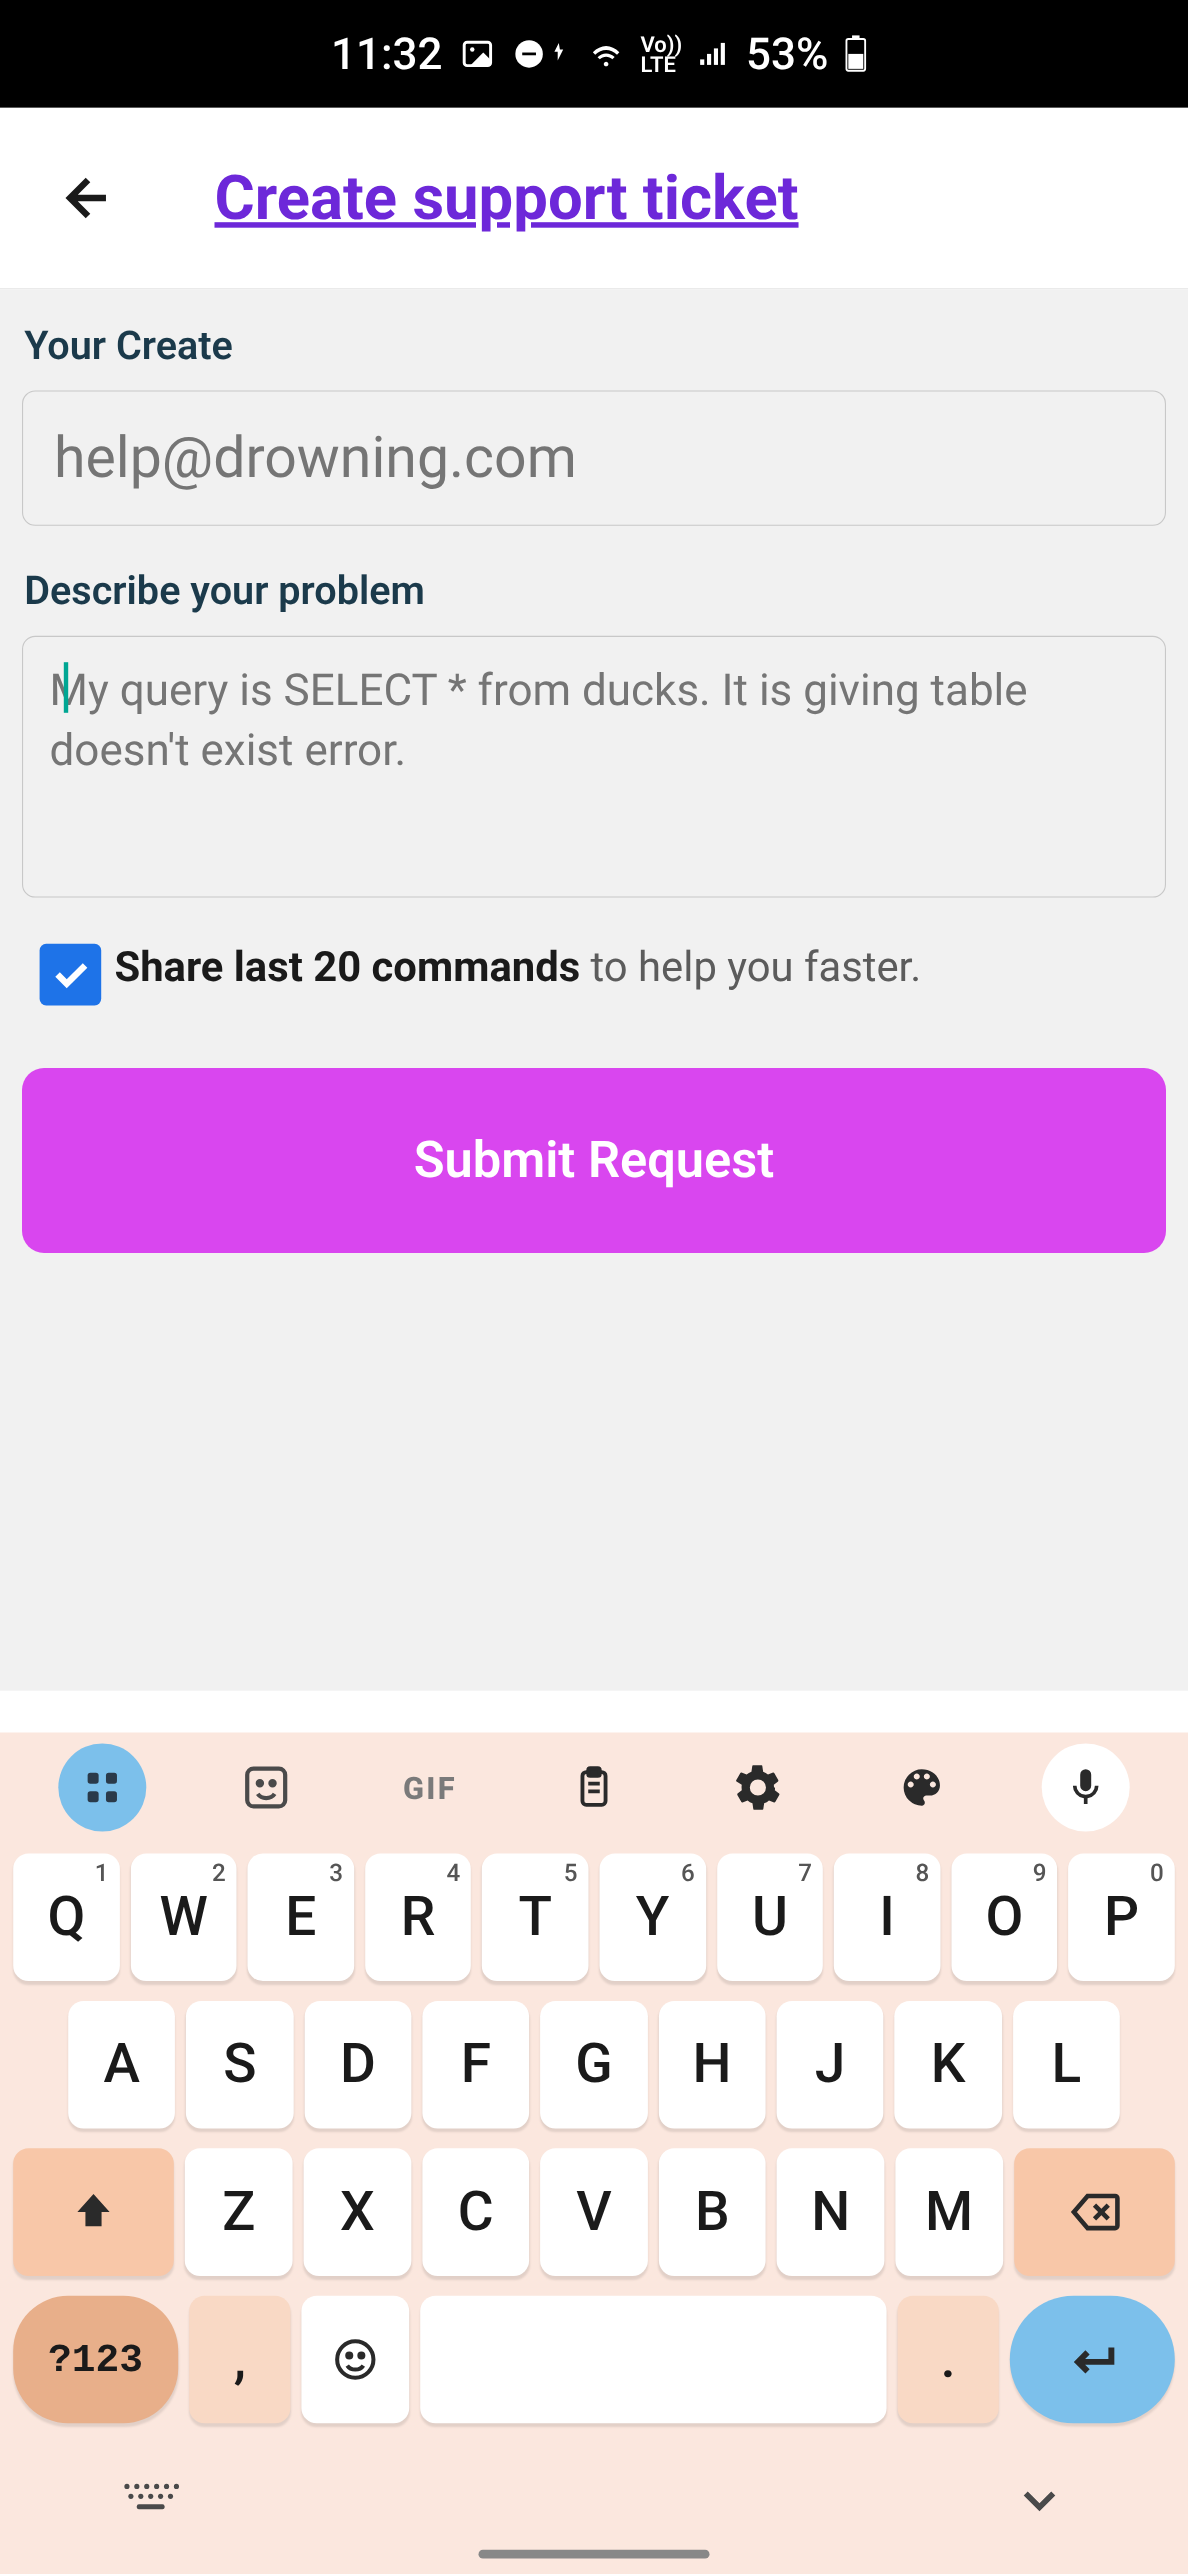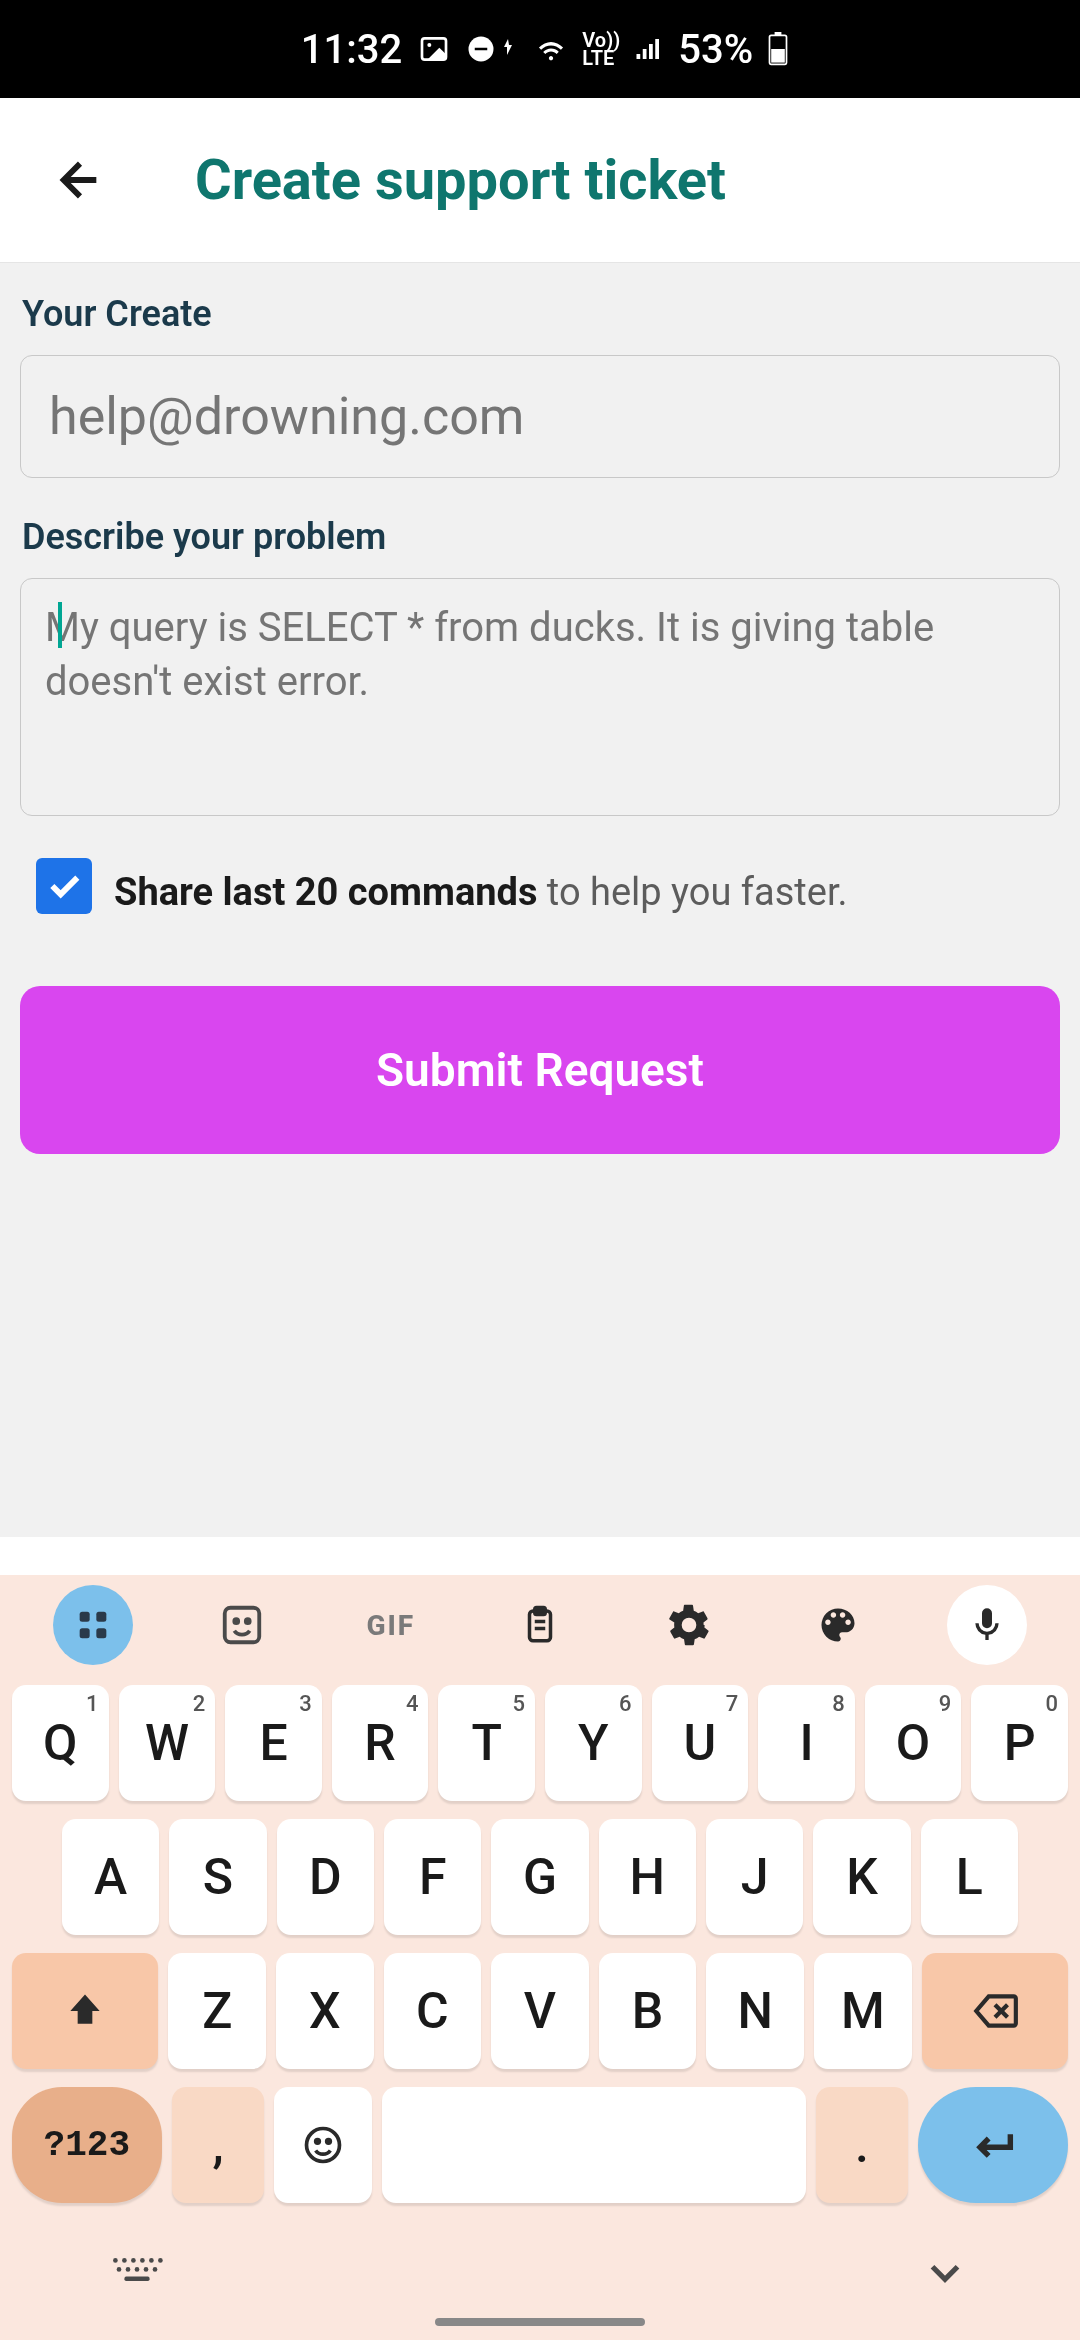--- a/index.html
+++ b/index.html
@@ -55,21 +55,22 @@
       width: 70px;
       height: 70px;
       display: flex;
       align-items: center;
       justify-content: center;
       margin-right: 80px;
     }
     .titlebar-title {
       font-size: 56px;
       font-weight: 700;
-      color: #0f766e;
+      color: #6d28d9;
+      text-decoration: underline;
     }
     .content {
       flex: 1;
       background: #f1f1f1;
       padding: 30px 20px;
     }
     .form-label {
       font-size: 36px;
       font-weight: 600;
       color: #1b3a4b;
@@ -105,23 +106,23 @@
     .cursor {
       position: absolute;
       left: 38px;
       top: 24px;
       width: 4px;
       height: 46px;
       background: #00a693;
     }
     .checkbox-row {
       display: flex;
-      align-items: flex-end;
-      gap: 22px;
-      margin-bottom: 72px;
+      align-items: flex-start;
+      gap: 12px;
+      margin-bottom: 57px;
       padding-left: 16px;
     }
     .checkbox {
       width: 56px;
       height: 56px;
       background: #1e73e8;
       border-radius: 6px;
       display: flex;
       align-items: center;
       justify-content: center;

